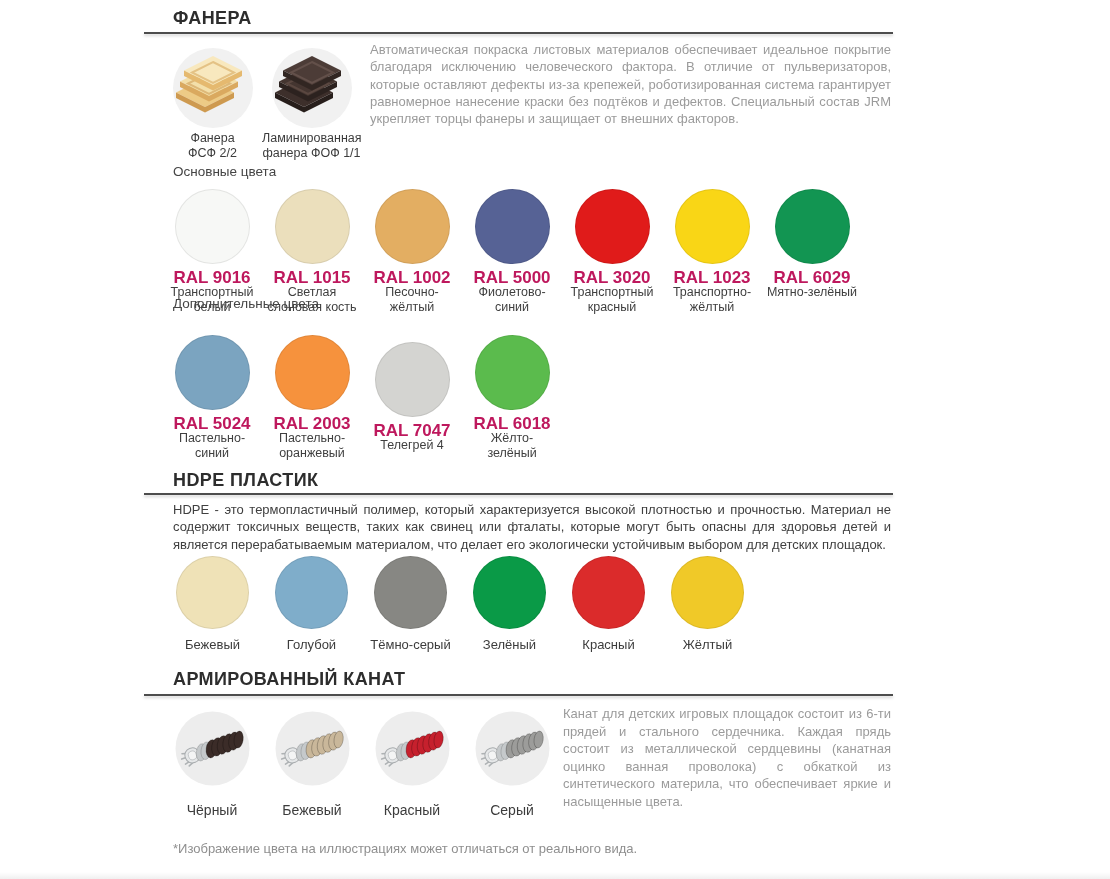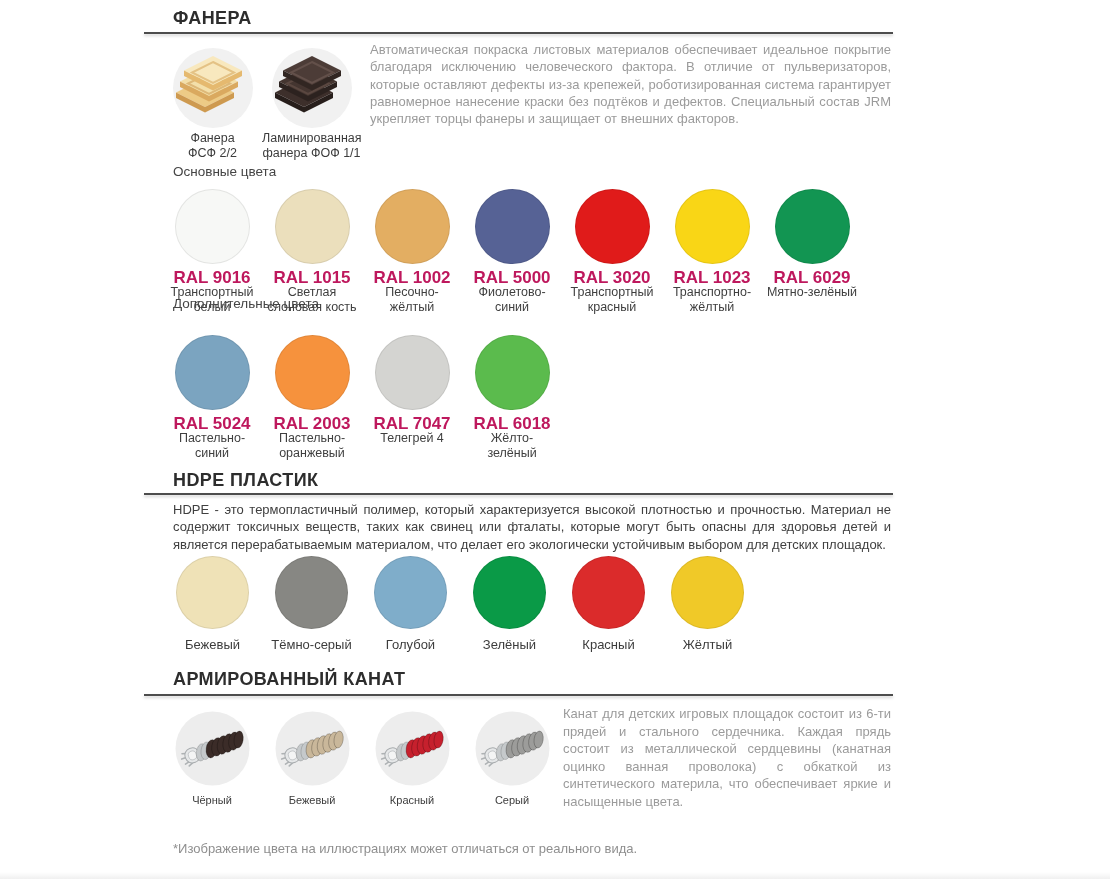--- a/index.html
+++ b/index.html
@@ -24,21 +24,21 @@
     width:75px;height:75px;border-radius:50%;margin:0 auto;
     border:1px solid rgba(0,0,0,0.08);box-sizing:border-box;
   }
   .circle.d73{width:73px;height:73px;}
   .sw-code{margin-top:6px;font-size:17px;font-weight:700;color:#be185d;line-height:15px;}
   .sw-name{font-size:12.5px;color:#3f3f3f;line-height:14.5px;white-space:pre-line;}
   .one-name{margin-top:8px;font-size:13px;color:#3c3c3c;}
   .colors-label{position:absolute;font-size:13.5px;color:#454545;}
   .fig-item{width:99px;text-align:center;}
   .fig-label{margin-top:3px;font-size:12.5px;color:#3c3c3c;line-height:15px;white-space:pre-line;}
-  .rope-label{margin-top:8px;font-size:11px;color:#3c3c3c;}
+  .rope-label{margin-top:16px;font-size:14px;color:#3c3c3c;}
   .footnote{position:absolute;font-size:13px;color:#8f8f8f;}
   .bottom-shade{position:absolute;left:0;right:0;bottom:0;height:7px;
     background:linear-gradient(to top,rgba(0,0,0,0.06),rgba(0,0,0,0));}
   svg{display:block;margin:0 auto;}
 </style>
 </head>
 <body>
 
 <div class="page">
 
@@ -133,21 +133,21 @@
     </div>
     <div class="sw-item">
       <div class="circle" style="background: rgb(18, 149, 82);"></div>
       <div class="sw-code">RAL 6029</div>
       <div class="sw-name">Мятно-зелёный</div>
     </div>
   </div>
 
   <div class="colors-label" style="left:173px;top:296px;">Дополнительные цвета</div>
 
-  <div class="row" style="left:162px;top:335px;">
+  <div class="row" style="left:162px;top:335px;align-items:center;">
     <div class="sw-item">
       <div class="circle" style="background: rgb(123, 164, 192);"></div>
       <div class="sw-code">RAL 5024</div>
       <div class="sw-name">Пастельно-
 синий</div>
     </div>
     <div class="sw-item">
       <div class="circle" style="background: rgb(246, 146, 61);"></div>
       <div class="sw-code">RAL 2003</div>
       <div class="sw-name">Пастельно-
@@ -170,26 +170,26 @@
   <div class="rule" style="top:493px;"></div>
 
   <div class="para" style="left:173px;top:501px;width:718px;color:#404040;">HDPE - это термопластичный полимер, который характеризуется высокой плотностью и прочностью. Материал не содержит токсичных веществ, таких как свинец или фталаты, которые могут быть опасны для здоровья детей и является перерабатываемым материалом, что делает его экологически устойчивым выбором для детских площадок.</div>
 
   <div class="row" style="left:163px;top:556px;">
     <div class="sw-item w99">
       <div class="circle d73" style="background: rgb(239, 226, 183);"></div>
       <div class="one-name">Бежевый</div>
     </div>
     <div class="sw-item w99">
+      <div class="circle d73" style="background: rgb(127, 173, 202);"></div>
+      <div class="one-name">Голубой</div>
+    </div>
+    <div class="sw-item w99">
       <div class="circle d73" style="background: rgb(135, 135, 131);"></div>
       <div class="one-name">Тёмно-серый</div>
-    </div>
-    <div class="sw-item w99">
-      <div class="circle d73" style="background: rgb(127, 173, 202);"></div>
-      <div class="one-name">Голубой</div>
     </div>
     <div class="sw-item w99">
       <div class="circle d73" style="background: rgb(10, 154, 71);"></div>
       <div class="one-name">Зелёный</div>
     </div>
     <div class="sw-item w99">
       <div class="circle d73" style="background: rgb(219, 43, 43);"></div>
       <div class="one-name">Красный</div>
     </div>
     <div class="sw-item w99">

